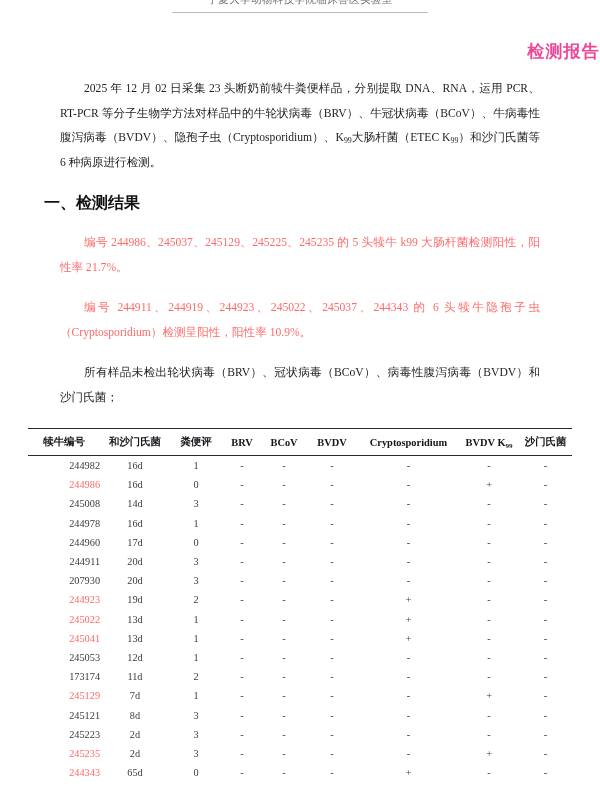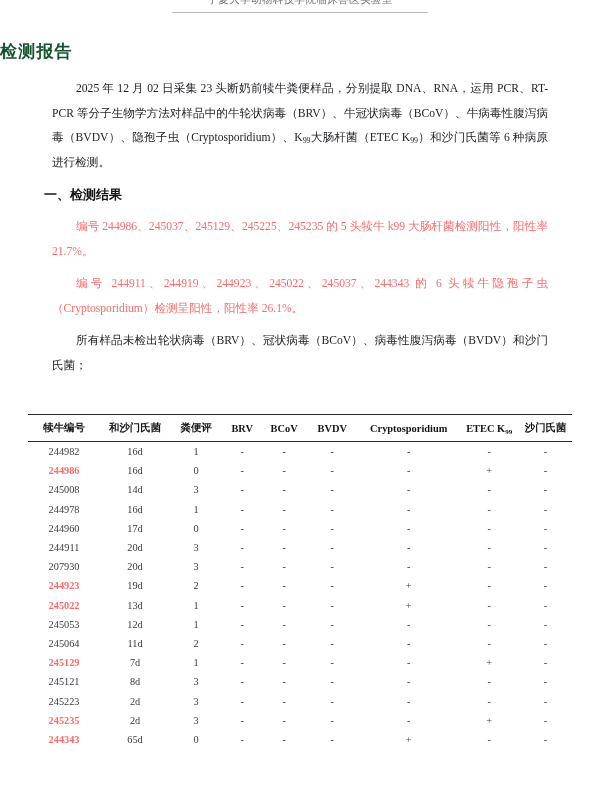--- a/index.html
+++ b/index.html
@@ -48,30 +48,30 @@
   
   .doc {
     position: absolute;
     top: 14px;
     left: 0;
     width: 600px;
   }
 
   .doc-title {
     margin: 26px 0 0 0;
-    text-align: left;
+    text-align: right;
     font-size: 17px;
     font-weight: bold;
     letter-spacing: 1.2px;
-    color: #14532d;
+    color: #ec4899;
     font-family: Liberation Sans, sans-serif;
   }
 
   .para {
-    margin: 8px;
+    margin: 16px;
     padding: 0 44px 0 44px;
     font-size: 11.6px;
     line-height: 24.5px;
     text-align: justify;
     text-justify: inter-ideograph;
     color: #1e1e24;
   }
   .para.first {
     margin-top: 14px;
     text-indent: 24px;
@@ -79,36 +79,36 @@
   .para.indent {
     text-indent: 24px;
   }
   .para.red {
     color: #ff6a6a;
   }
 
   .section-head {
     margin: 6px 0 0 0;
     padding: 0 44px;
-    font-size: 13px;
+    font-size: 16px;
     font-weight: bold;
     color: #111;
     line-height: 24px;
     font-family: "DejaVu Sans", "Liberation Sans", sans-serif;
   }
 
   sub {
     font-size: 0.68em;
     vertical-align: -0.22em;
     line-height: 0;
   }
 
   
   .table-wrap {
-    margin-top: 36px;
+    margin-top: 18px;
     padding: 0 28px;
   }
   table.report {
     width: 544px;
     border-collapse: collapse;
     font-size: 10.3px;
     color: #2a2a33;
   }
   table.report thead th {
     font-weight: bold;
@@ -120,24 +120,24 @@
     color: #15151a;
   }
   table.report tbody td {
     padding: 4.1px 0;
     text-align: center;
     white-space: nowrap;
     color: #3a3a44;
   }
   table.report tbody tr td.col-id {
     color: #3a3a44;
+    text-align: right;
   }
   table.report tbody tr.pos td.col-id {
     color: #ff6a6a;
-    font-weight: bold;
   }
   td.mark-pos {
     color: #fb5d5d;
   }
   td.mark-neg {
     color: #6d6d78;
   }
 
   
   .c-id    { width: 86px; }
@@ -161,36 +161,36 @@
 <div class="doc">
 
   <h1 class="doc-title">检测报告</h1>
 
   <p class="para first"><span>2025 年 12 月 02 日采集 23 头断奶前犊牛粪便样品，分别提取 DNA、RNA，运用 PCR、RT-PCR 等分子生物学方法对样品中的牛轮状病毒（BRV）、牛冠状病毒（BCoV）、牛病毒性腹泻病毒（BVDV）、隐孢子虫（Cryptosporidium）、K</span><sub>99</sub><span>大肠杆菌（ETEC K</span><sub>99</sub><span>）和沙门氏菌等 6 种病原进行检测。</span></p>
 
   <h2 class="section-head">一、检测结果</h2>
 
   <p class="para indent red">编号 244986、245037、245129、245225、245235 的 5 头犊牛 k99 大肠杆菌检测阳性，阳性率 21.7%。</p>
 
-  <p class="para indent red">编号 244911、244919、244923、245022、245037、244343 的 6 头犊牛隐孢子虫（Cryptosporidium）检测呈阳性，阳性率 26.1%。</p>
+  <p class="para indent red">编号 244911、244919、244923、245022、245037、244343 的 6 头犊牛隐孢子虫（Cryptosporidium）检测呈阳性，阳性率 10.9%。</p>
 
   <p class="para indent">所有样品未检出轮状病毒（BRV）、冠状病毒（BCoV）、病毒性腹泻病毒（BVDV）和沙门氏菌；</p>
 
   <div class="table-wrap">
     <table class="report">
       <thead>
         <tr>
           <th class="c-id">犊牛编号</th>
           <th class="c-age">和沙门氏菌</th>
           <th class="c-score">粪便评</th>
           <th class="c-brv">BRV</th>
           <th class="c-bcov">BCoV</th>
           <th class="c-bvdv">BVDV</th>
           <th class="c-cryp">Cryptosporidium</th>
-          <th class="c-etec"><span>ETEC K</span><sub>99</sub></th>
+          <th class="c-etec"><span>BVDV K</span><sub>99</sub></th>
           <th class="c-sal">沙门氏菌</th>
         </tr>
       </thead>
       <tbody id="results-body">
           <tr>
             <td class="c-id col-id">244982</td>
             <td class="c-age">16d</td>
             <td class="c-score">1</td>
             <td class="c-brv mark-neg">-</td>
             <td class="c-bcov mark-neg">-</td>
@@ -280,33 +280,44 @@
             <td class="c-id col-id">245022</td>
             <td class="c-age">13d</td>
             <td class="c-score">1</td>
             <td class="c-brv mark-neg">-</td>
             <td class="c-bcov mark-neg">-</td>
             <td class="c-bvdv mark-neg">-</td>
             <td class="c-cryp mark-pos">+</td>
             <td class="c-etec mark-neg">-</td>
             <td class="c-sal mark-neg">-</td>
           </tr>
+          <tr class="pos">
+            <td class="c-id col-id">245041</td>
+            <td class="c-age">13d</td>
+            <td class="c-score">1</td>
+            <td class="c-brv mark-neg">-</td>
+            <td class="c-bcov mark-neg">-</td>
+            <td class="c-bvdv mark-neg">-</td>
+            <td class="c-cryp mark-pos">+</td>
+            <td class="c-etec mark-neg">-</td>
+            <td class="c-sal mark-neg">-</td>
+          </tr>
           <tr>
             <td class="c-id col-id">245053</td>
             <td class="c-age">12d</td>
             <td class="c-score">1</td>
             <td class="c-brv mark-neg">-</td>
             <td class="c-bcov mark-neg">-</td>
             <td class="c-bvdv mark-neg">-</td>
             <td class="c-cryp mark-neg">-</td>
             <td class="c-etec mark-neg">-</td>
             <td class="c-sal mark-neg">-</td>
           </tr>
           <tr>
-            <td class="c-id col-id">245064</td>
+            <td class="c-id col-id">173174</td>
             <td class="c-age">11d</td>
             <td class="c-score">2</td>
             <td class="c-brv mark-neg">-</td>
             <td class="c-bcov mark-neg">-</td>
             <td class="c-bvdv mark-neg">-</td>
             <td class="c-cryp mark-neg">-</td>
             <td class="c-etec mark-neg">-</td>
             <td class="c-sal mark-neg">-</td>
           </tr>
           <tr class="pos">

